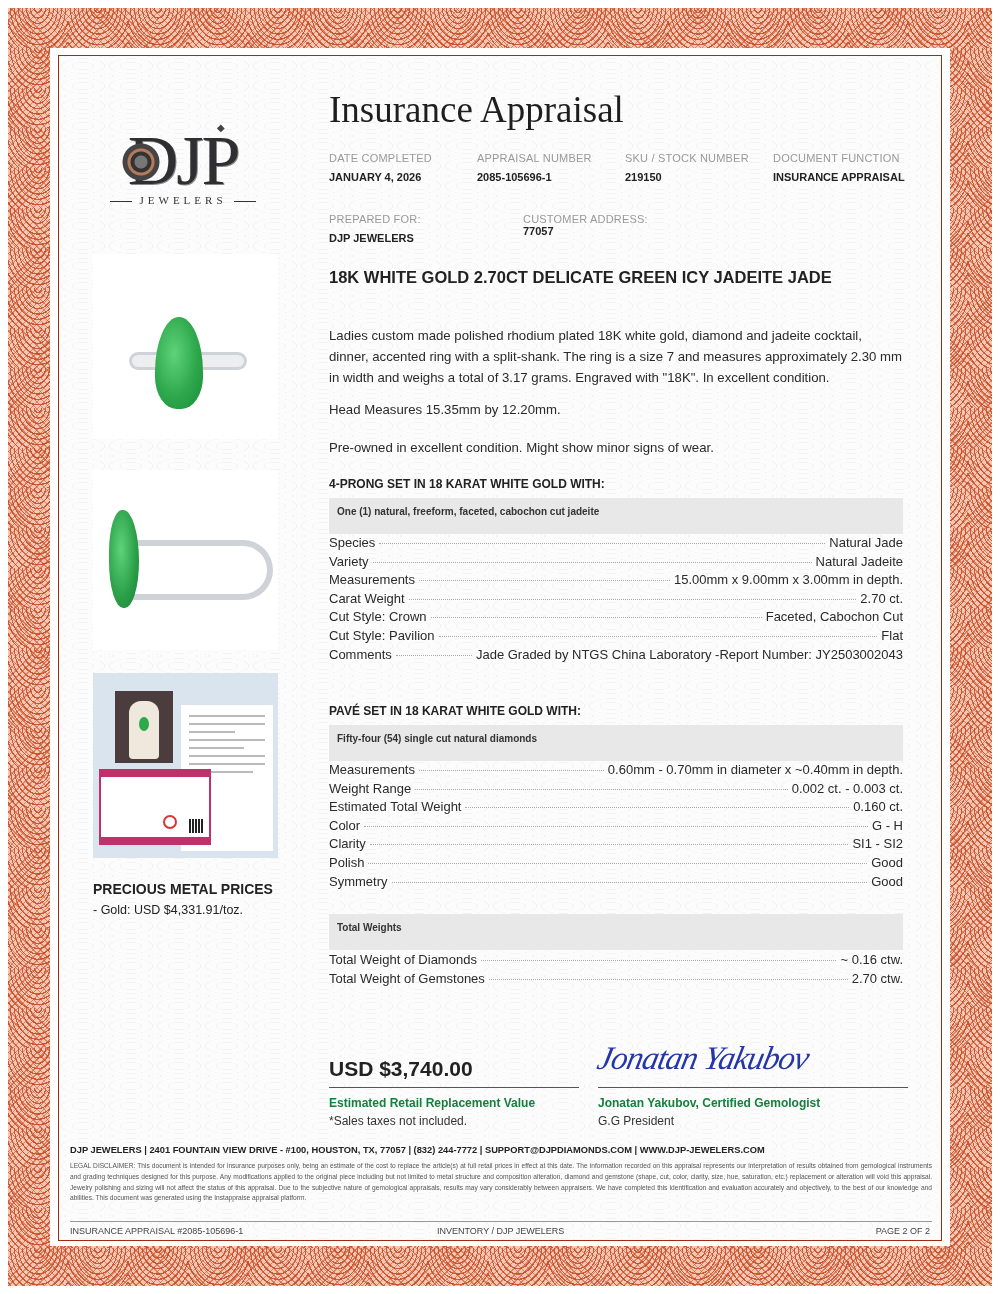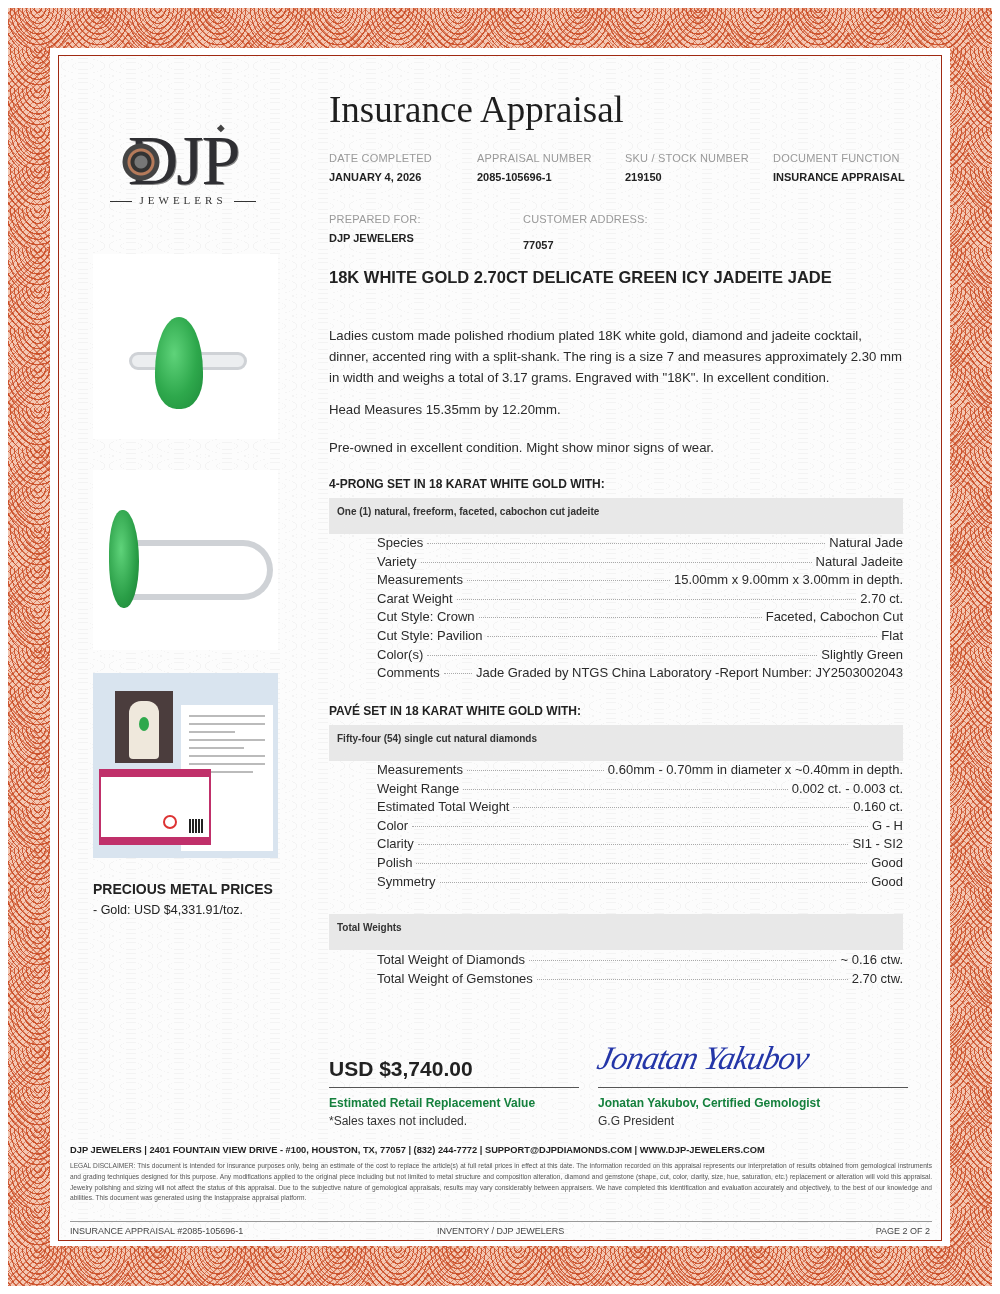--- a/index.html
+++ b/index.html
@@ -101,21 +101,21 @@
   .title { position: absolute; left: 329px; top: 88px; font-family: "Liberation Serif", serif; font-size: 37px; color: #1e1e1e; }
   .meta { position: absolute; font-size: 11px; }
   .meta .lbl { color: #999; letter-spacing: 0.2px; }
   .meta .val { color: #222; font-weight: bold; margin-top: 7px; }
   .prod-title { position: absolute; left: 329px; top: 265px; width: 580px; font-size: 16.5px; font-weight: bold; line-height: 25px; color: #222; }
   .para { position: absolute; left: 329px; width: 574px; font-size: 13.2px; line-height: 21px; color: #2a2a2a; }
   .sec-h { position: absolute; left: 329px; font-size: 12px; font-weight: bold; color: #222; }
   .band { position: absolute; left: 329px; width: 574px; height: 36px; background: #e8e8e8; font-size: 10px; line-height: 28px; padding-left: 8px; color: #333; font-weight: bold; }
   .spec { position: absolute; left: 329px; width: 574px; }
   .row { display: flex; align-items: baseline; height: 18.6px; font-size: 13px; color: #2a2a2a; }
-  .row .k { white-space: nowrap; margin-left: 48px; }
+  .row .k { white-space: nowrap; }
   .row .dots { flex: 1; border-bottom: 1px dotted #aaa; margin: 0 4px; transform: translateY(-3px); }
   .row .v { white-space: nowrap; }
 
   .price { position: absolute; left: 329px; top: 1057px; font-size: 21px; font-weight: bold; color: #222; }
   .rule { position: absolute; height: 1px; background: #555; }
   .sig-label { position: absolute; font-size: 12px; font-weight: bold; color: #15803d; }
   .sig-sub { position: absolute; font-size: 12px; color: #333; }
   .signature { position: absolute; left: 598px; top: 1040px; font-family: "Liberation Serif", serif; font-style: italic; font-size: 33px; color: #2436a8; transform: skewX(-12deg); letter-spacing: -1px; }
 
   .foot-company { position: absolute; left: 70px; top: 1145px; font-size: 9.3px; font-weight: bold; color: #222; }
@@ -189,21 +189,21 @@
   <div class="lbl">DOCUMENT FUNCTION</div>
   <div class="val">INSURANCE APPRAISAL</div>
 </div>
 
 <div class="meta" style="left:329px;top:213px">
   <div class="lbl">PREPARED FOR:</div>
   <div class="val">DJP JEWELERS</div>
 </div>
 <div class="meta" style="left:523px;top:213px;width:380px">
   <div class="lbl">CUSTOMER ADDRESS:</div>
-  <div class="val" style="margin-top:14px">77057</div>
+  <div class="val" style="margin-top:0">77057</div>
 </div>
 
 <div class="prod-title">
   <div>18K WHITE GOLD 2.70CT DELICATE GREEN ICY JADEITE JADE</div>
 </div>
 <div class="para" style="top:325px">Ladies custom made polished rhodium plated 18K white gold, diamond and jadeite cocktail, dinner, accented ring with a split-shank. The ring is a size 7 and measures approximately 2.30 mm in width and weighs a total of 3.17 grams. Engraved with "18K". In excellent condition.</div>
 <div class="para" style="top:399px">Head Measures 15.35mm by 12.20mm.</div>
 <div class="para" style="top:437px">Pre-owned in excellent condition. Might show minor signs of wear.</div>
 
 <div class="sec-h" style="top:477px">4-PRONG SET IN 18 KARAT WHITE GOLD WITH:</div>
@@ -231,25 +231,20 @@
     </div>
   <div class="row">
       <span class="k">Cut Style: Crown</span>
       <span class="dots"></span>
       <span class="v">Faceted, Cabochon Cut</span>
     </div>
   <div class="row">
       <span class="k">Cut Style: Pavilion</span>
       <span class="dots"></span>
       <span class="v">Flat</span>
-    </div>
-  <div class="row">
-      <span class="k">Color(s)</span>
-      <span class="dots"></span>
-      <span class="v">Slightly Green</span>
     </div>
   <div class="row">
       <span class="k">Comments</span>
       <span class="dots"></span>
       <span class="v">Jade Graded by NTGS China Laboratory -Report Number: JY2503002043</span>
     </div>
 </div>
 
 <div class="sec-h" style="top:704px">PAVÉ SET IN 18 KARAT WHITE GOLD WITH:</div>
 <div class="band" style="top:725px">Fifty-four (54) single cut natural diamonds</div>

